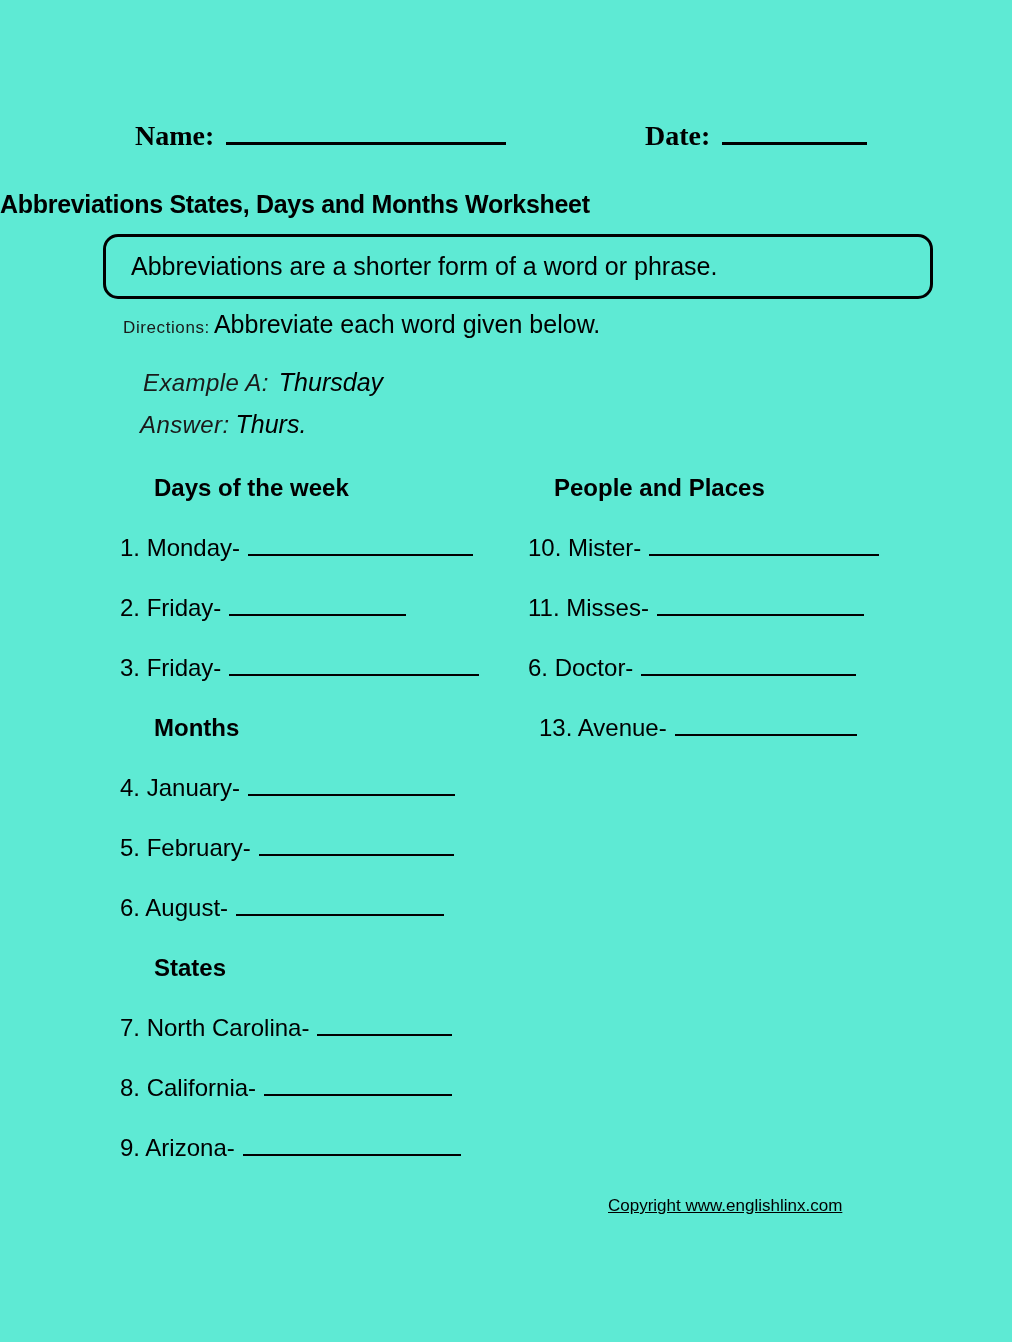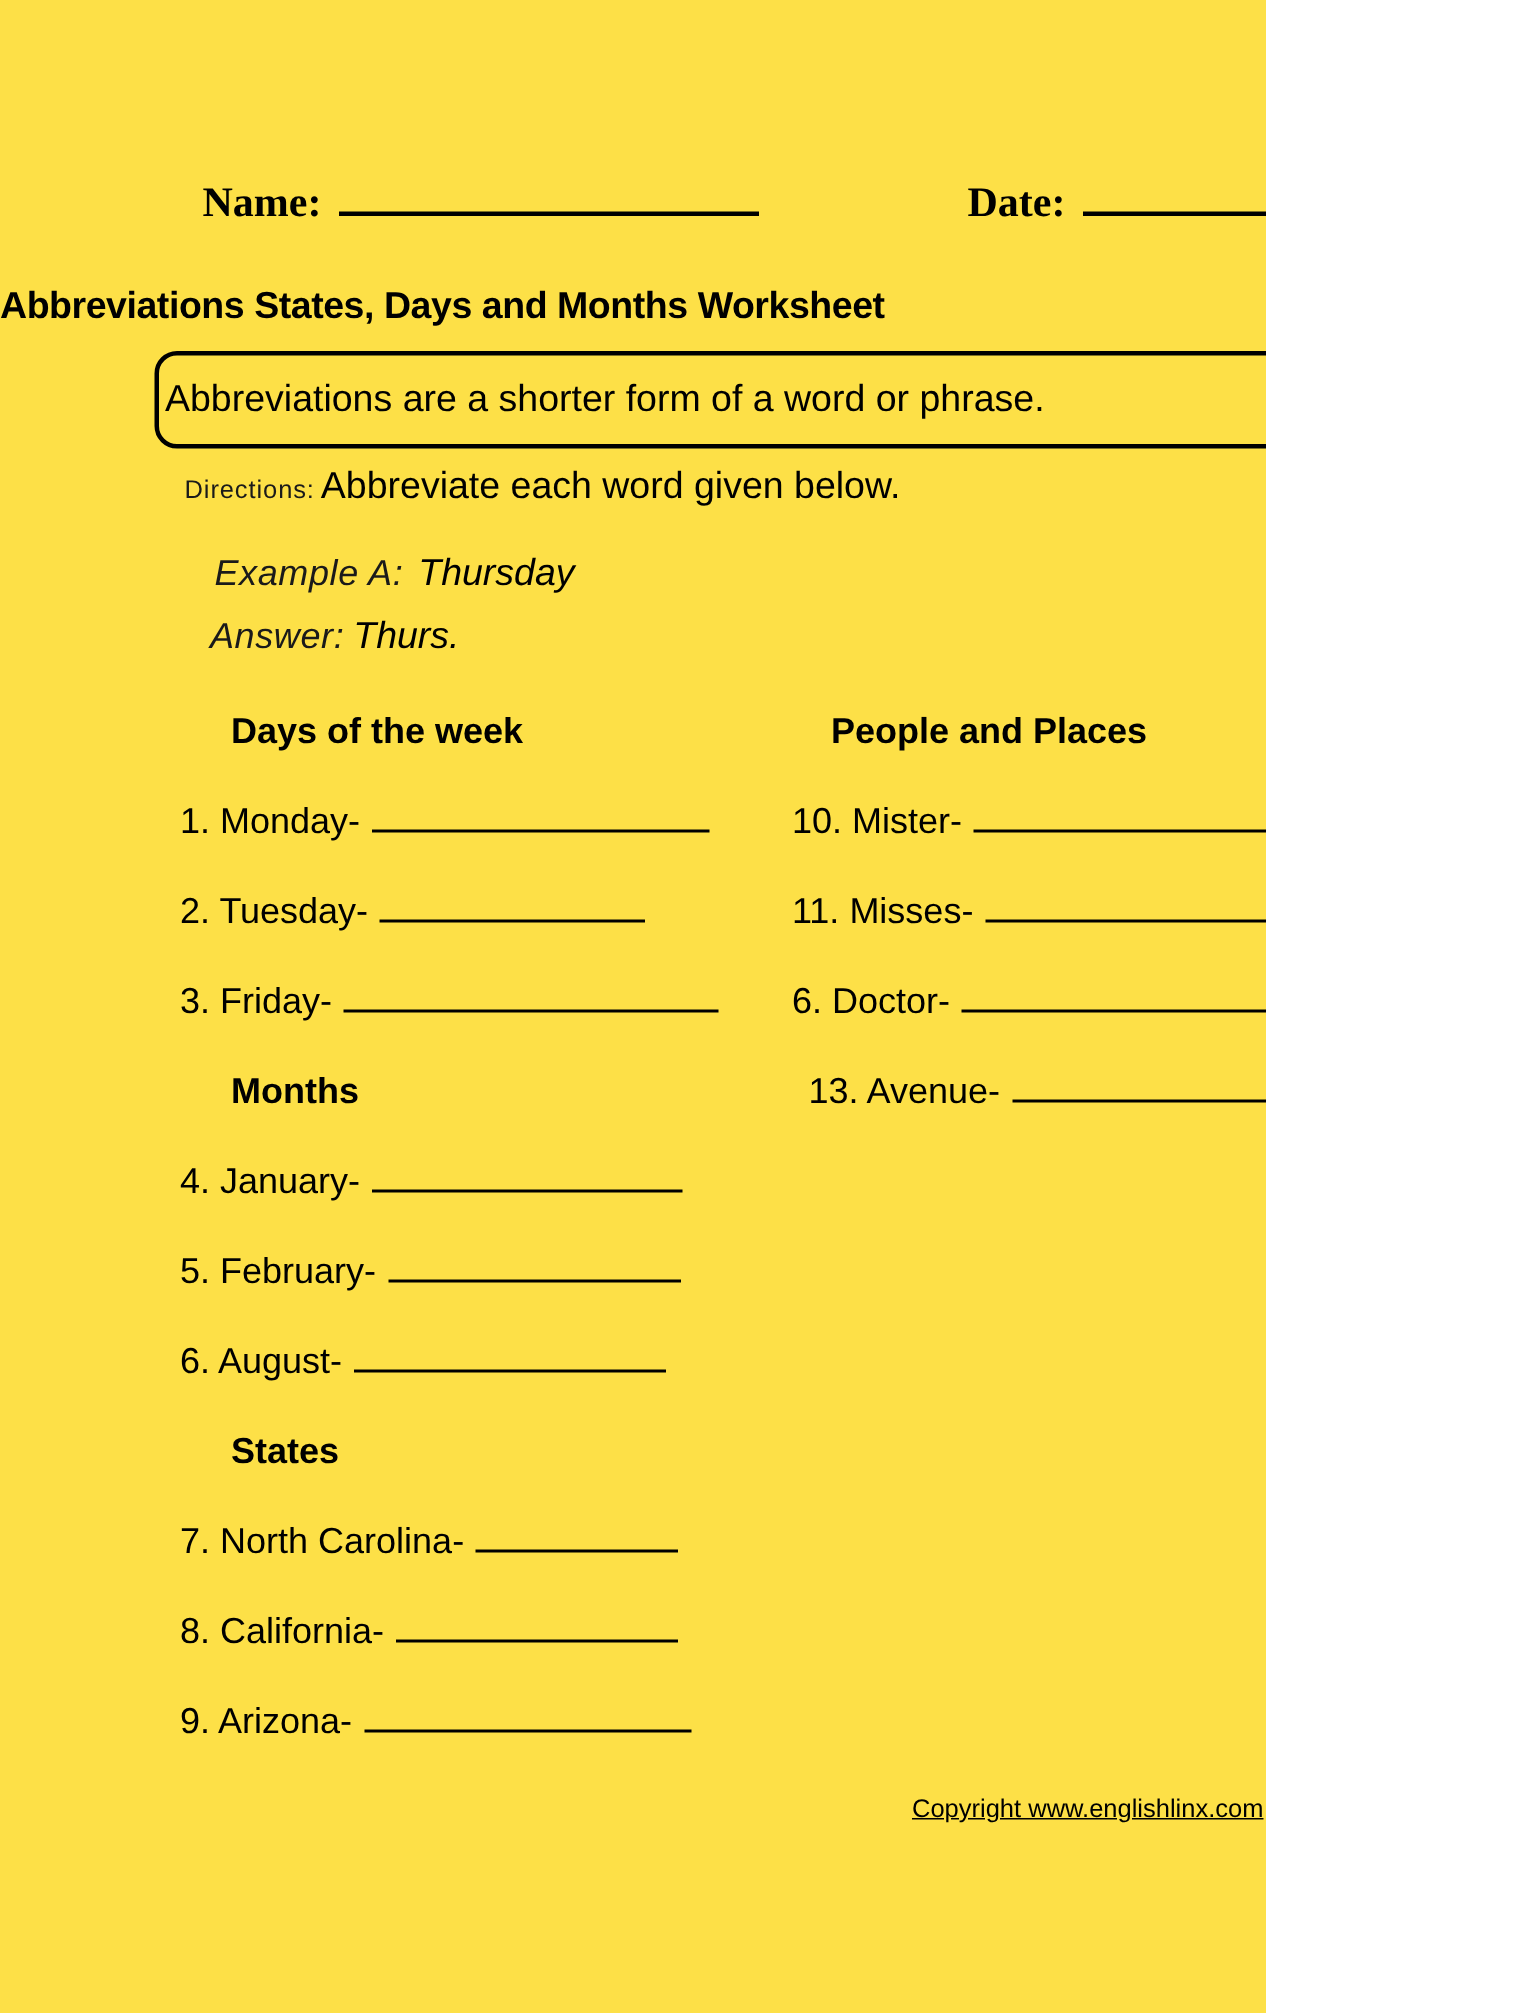--- a/index.html
+++ b/index.html
@@ -2,23 +2,23 @@
 <html><head>
 <meta charset="utf-8">
 <style>
   html, body {
     margin: 0;
     padding: 0;
     background: #ffffff;
   }
   .page {
     position: relative;
-    width: 844px;
+    width: 1012px;
     height: 1342px;
-    background: #fde047;
+    background: #5eead4;
     color: #000000;
     font-family: "Liberation Sans", sans-serif;
     overflow: hidden;
   }
 
   
   .name-block {
     position: absolute;
     top: 120px;
     left: 135px;
@@ -60,21 +60,21 @@
     position: absolute;
     box-sizing: border-box;
     left: 103px;
     top: 234px;
     width: 830px;
     height: 65px;
     border: 3px solid #000;
     border-radius: 15px;
     display: flex;
     align-items: center;
-    padding-left: 4px;
+    padding-left: 25px;
     font-size: 25px;
   }
 
   
   .directions {
     position: absolute;
     top: 310px;
     left: 123px;
     font-size: 25px;
     white-space: nowrap;
@@ -167,21 +167,21 @@
   <div class="example-row">
     <span class="label">Example A:</span><span class="value">Thursday</span>
   </div>
   <div class="answer-row">
     <span class="label">Answer:</span><span class="value">Thurs.</span>
   </div>
 
   <div class="col col-left">
     <div class="row heading">Days of the week</div>
     <div class="row"><span>1. Monday-</span><span class="blank" style="width:225px"></span></div>
-    <div class="row"><span>2. Tuesday-</span><span class="blank" style="width:177px"></span></div>
+    <div class="row"><span>2. Friday-</span><span class="blank" style="width:177px"></span></div>
     <div class="row"><span>3. Friday-</span><span class="blank" style="width:250px"></span></div>
 
     <div class="row heading">Months</div>
     <div class="row"><span>4. January-</span><span class="blank" style="width:207px"></span></div>
     <div class="row"><span>5. February-</span><span class="blank" style="width:195px"></span></div>
     <div class="row"><span>6. August-</span><span class="blank" style="width:208px"></span></div>
 
     <div class="row heading">States</div>
     <div class="row"><span>7. North Carolina-</span><span class="blank" style="width:135px"></span></div>
     <div class="row"><span>8. California-</span><span class="blank" style="width:188px"></span></div>

